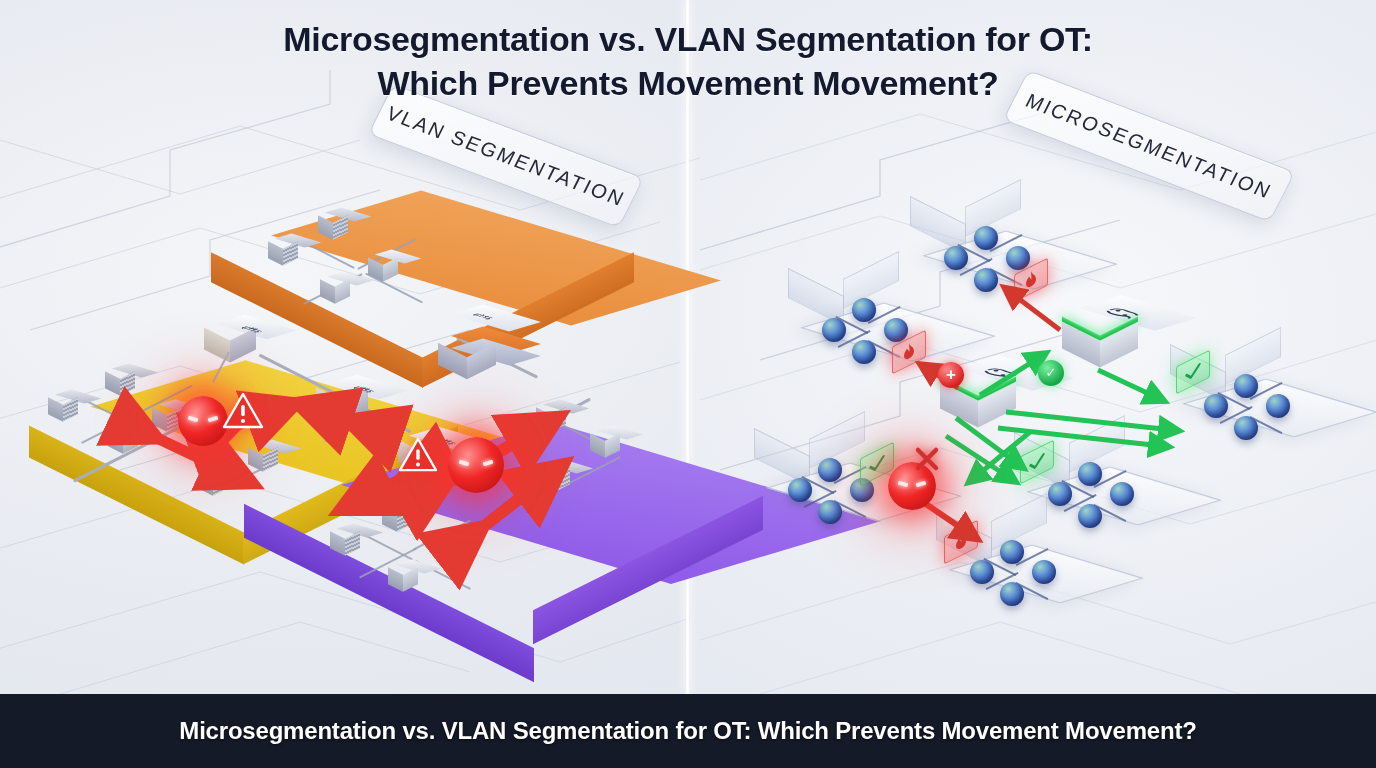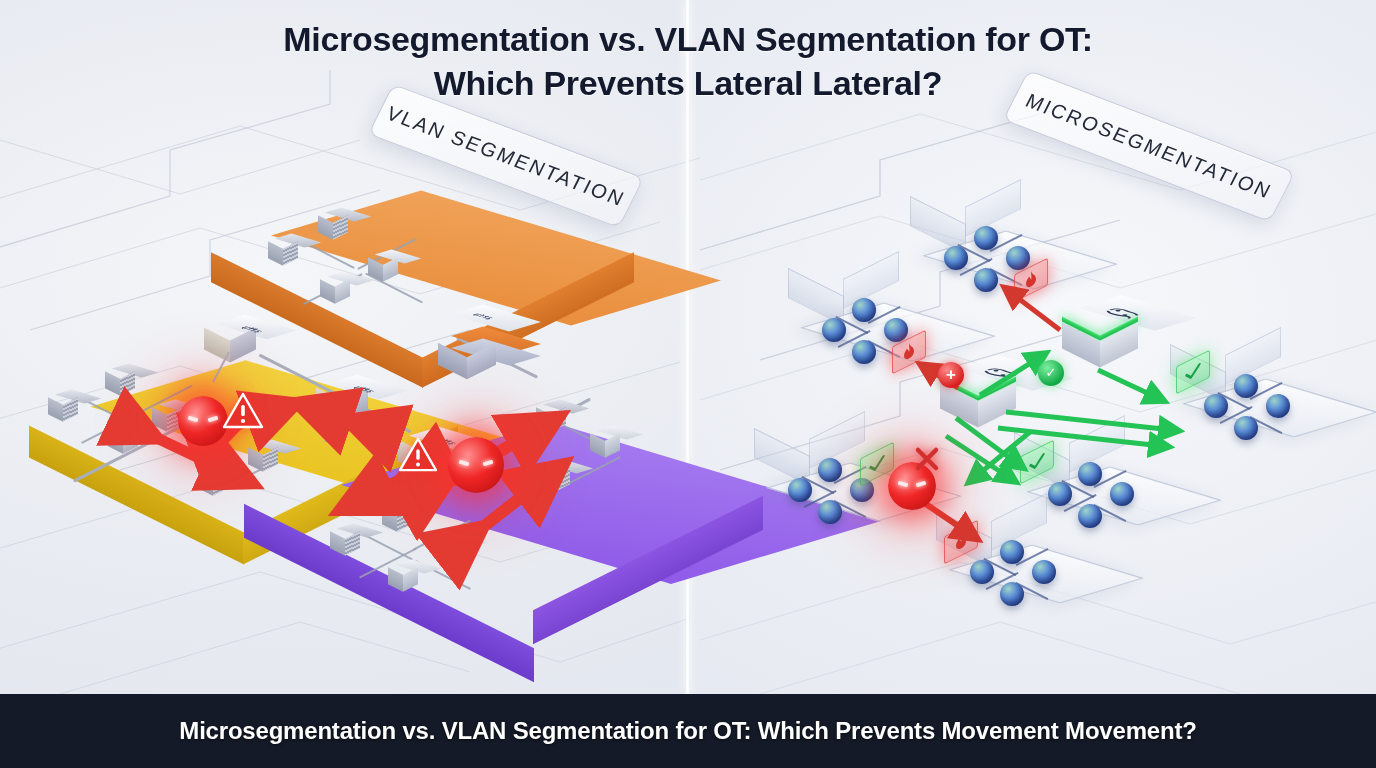--- a/index.html
+++ b/index.html
@@ -375,21 +375,21 @@
         <path d="M760,360 L940,306 L940,272 L1120,220"></path>
         <path d="M720,470 L900,416 L900,382 L1080,330"></path>
       </g>
     </svg>
   </div>
 
   <div class="divider"></div>
 
   <div class="title-wrap">
     <div class="title-line">Microsegmentation vs. VLAN Segmentation for OT:</div>
-    <div class="title-line">Which Prevents Lateral Lateral?</div>
+    <div class="title-line">Which Prevents Movement Movement?</div>
   </div>
 
   <div class="trunk" style="left:66px; top:448px; width:140px; transform:rotate(-27deg);"></div>
   <div class="trunk" style="left:250px; top:392px; width:170px; transform:rotate(27deg);"></div>
   <div class="trunk" style="left:336px; top:470px; width:150px; transform:rotate(-27deg);"></div>
   <div class="trunk" style="left:452px; top:356px; width:90px; transform:rotate(26deg);"></div>
   <div class="trunk" style="left:500px; top:420px; width:96px; transform:rotate(-28deg);"></div>
 
   <div class="platform" id="plat-orange">
     <div class="iso"></div>

